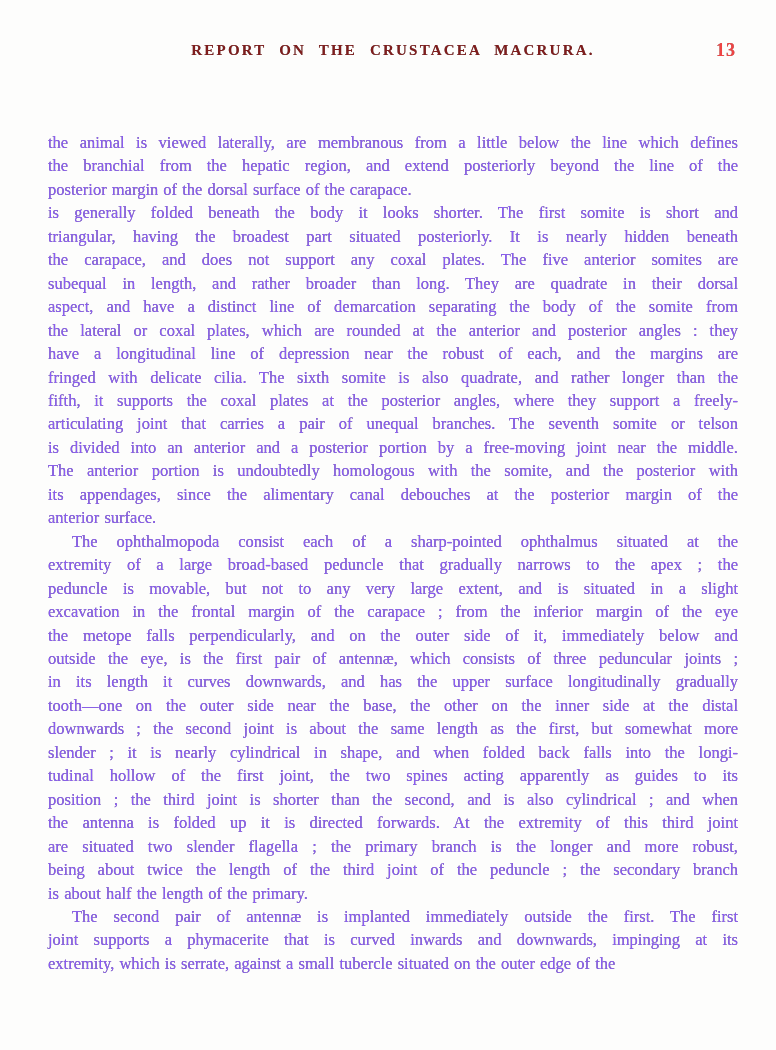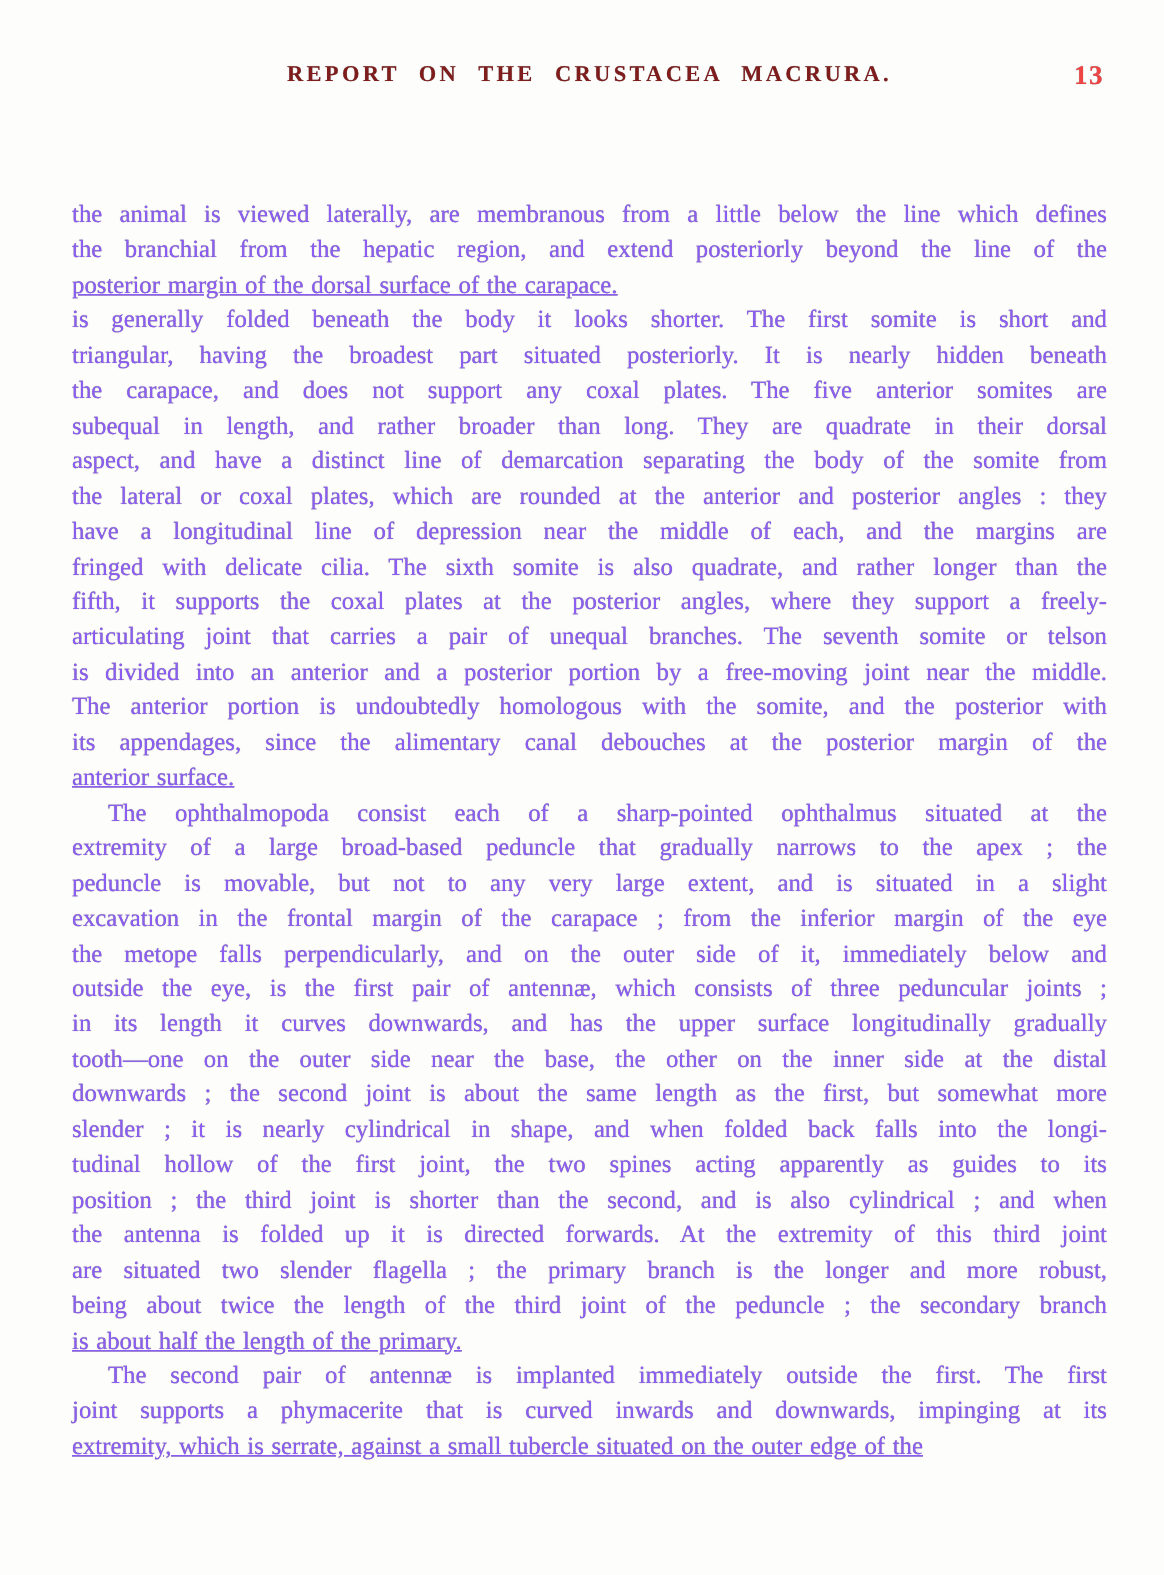--- a/index.html
+++ b/index.html
@@ -56,21 +56,21 @@
     color: #8b5cf6;
     text-shadow: 0 0 0.55px rgba(33,30,27,0.65);
     margin-top: 44px;
   }
   .paragraph { margin: 0; }
   .line {
     text-align: justify;
     text-align-last: justify;
     white-space: normal;
   }
-  .line.para-end { text-align-last: left; text-decoration: underline; }
+  .line.para-end { text-align-last: left; }
   .line.indent { text-indent: 24px; }
 </style>
 </head>
 <body>
 
 <div class="page">
 
   <div class="running-head">
     <span class="head-title">REPORT ON THE CRUSTACEA MACRURA.</span>
     <span class="page-number">13</span>
@@ -83,21 +83,21 @@
         <div class="line">the branchial from the hepatic region, and extend posteriorly beyond the line of the</div>
         <div class="line para-end">posterior margin of the dorsal surface of the carapace.</div>
       </div>
       <div class="paragraph">
         <div class="line">is generally folded beneath the body it looks shorter.  The first somite is short and</div>
         <div class="line">triangular, having the broadest part situated posteriorly.  It is nearly hidden beneath</div>
         <div class="line">the carapace, and does not support any coxal plates.  The five anterior somites are</div>
         <div class="line">subequal in length, and rather broader than long.  They are quadrate in their dorsal</div>
         <div class="line">aspect, and have a distinct line of demarcation separating the body of the somite from</div>
         <div class="line">the lateral or coxal plates, which are rounded at the anterior and posterior angles : they</div>
-        <div class="line">have a longitudinal line of depression near the middle of each, and the margins are</div>
+        <div class="line">have a longitudinal line of depression near the robust of each, and the margins are</div>
         <div class="line">fringed with delicate cilia.  The sixth somite is also quadrate, and rather longer than the</div>
         <div class="line">fifth, it supports the coxal plates at the posterior angles, where they support a freely-</div>
         <div class="line">articulating joint that carries a pair of unequal branches.  The seventh somite or telson</div>
         <div class="line">is divided into an anterior and a posterior portion by a free-moving joint near the middle.</div>
         <div class="line">The anterior portion is undoubtedly homologous with the somite, and the posterior with</div>
         <div class="line">its appendages, since the alimentary canal debouches at the posterior margin of the</div>
         <div class="line para-end">anterior surface.</div>
       </div>
       <div class="paragraph">
         <div class="line indent">The ophthalmopoda consist each of a sharp-pointed ophthalmus situated at the</div>

